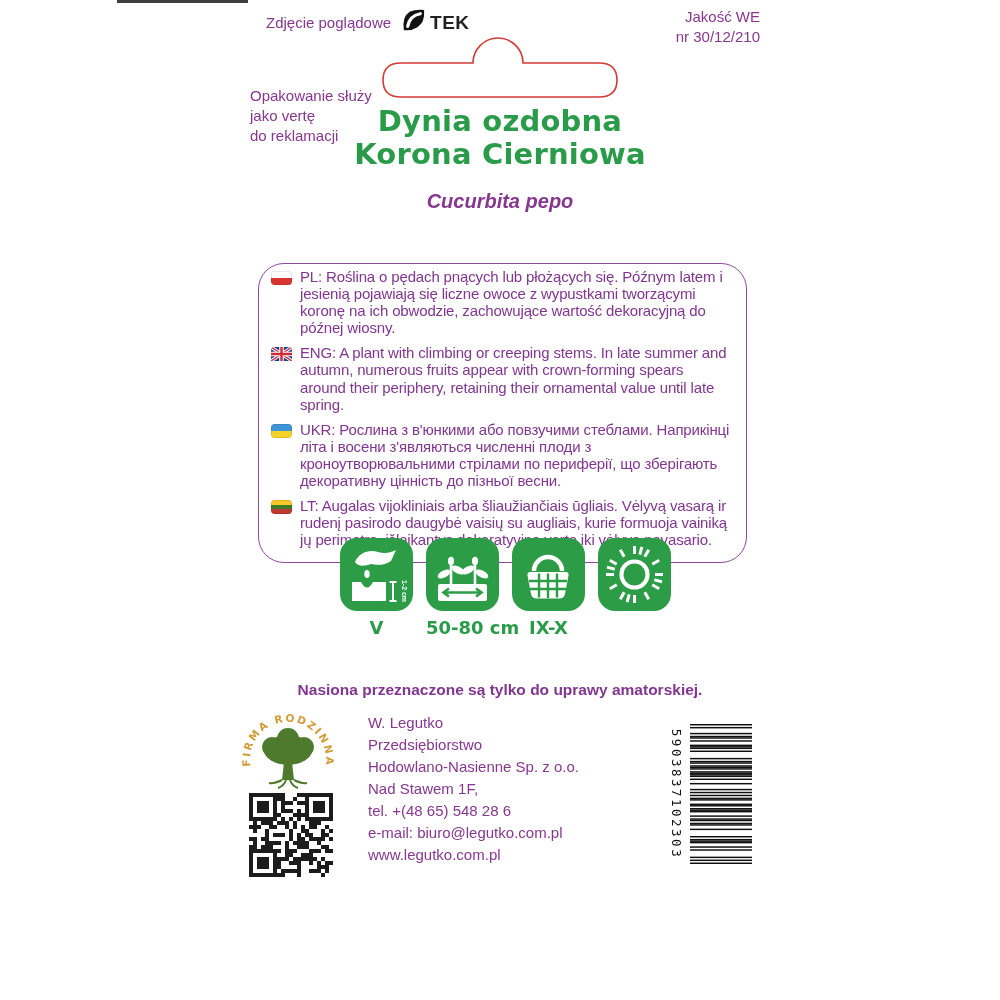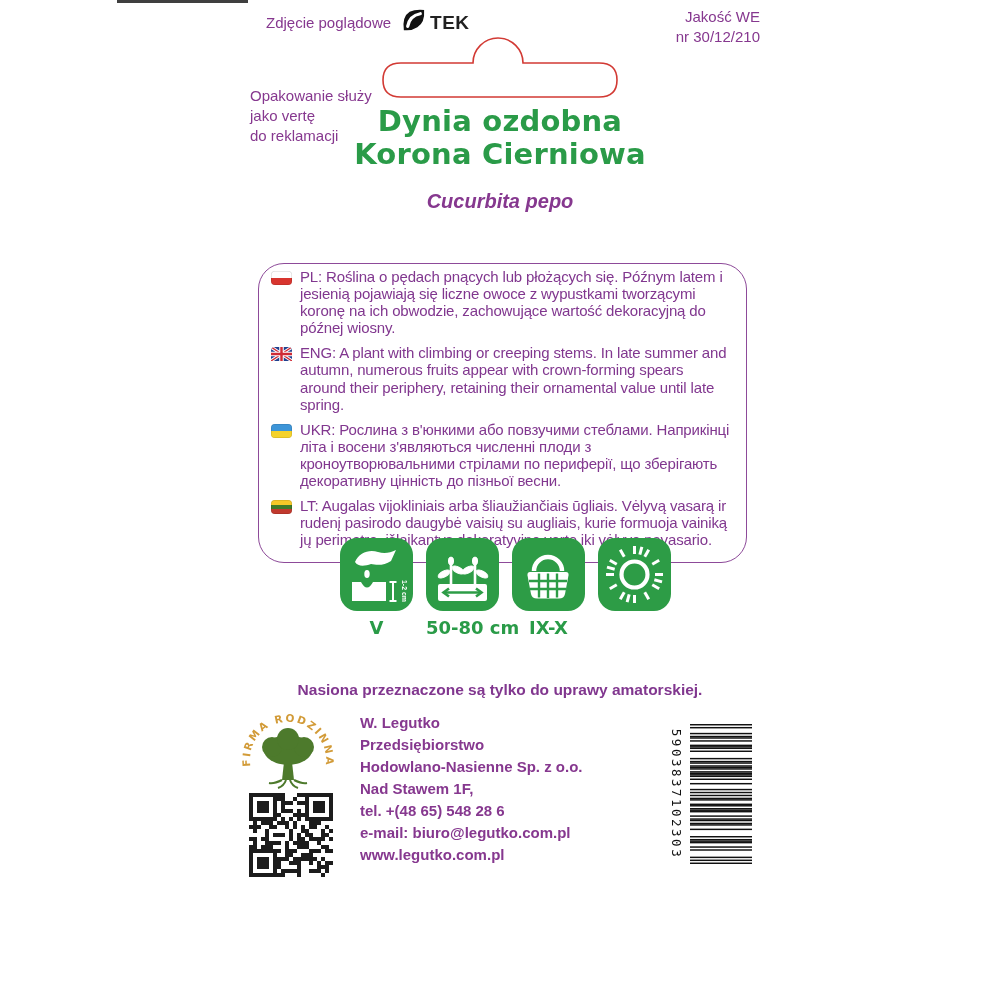--- a/index.html
+++ b/index.html
@@ -41,21 +41,21 @@
   .icons-row { left:340px; top:538px; display:flex; gap:13px; }
   .pict { width:73px; height:73px; background:#2d9c46; border-radius:17px; display:flex; align-items:center; justify-content:center; }
   .icon-labels { left:340px; top:617px; display:flex; gap:13px; }
   .icon-label { width:73px; text-align:center; font-family:"DejaVu Sans", sans-serif; font-size:18px; font-weight:bold; color:#2a9b48; white-space:nowrap; }
 
   .amateur-note { left:240px; top:653px; width:520px; text-align:center; font-size:15.5px; font-weight:bold; color:#81378f;margin-top:28px; }
 
   
   .family-logo { left:242px; top:710px; }
   .qr { left:249px; top:793px; width:84px; height:84px; }
-  .address { left:360px; top:712px; font-size:15px; font-weight:700; line-height:22px; color:#86388f; }
+  .address { left:368px; top:712px; font-size:15px; font-weight:400; line-height:22px; color:#86388f; }
 
   
   .barcode-wrap { left:666px; top:724px; width:86px; height:140px; }
   .barcode-inner { position:absolute; left:-27px; top:27px; width:140px; height:86px; transform:rotate(90deg); }
   .barcode-digits { text-align:center; font-family:"DejaVu Sans Mono", monospace; font-size:12.5px; letter-spacing:2.5px; color:#111; margin-top:2px; }
 </style>
 </head>
 <body>
 
 <div class="abs edge-strip"></div>

